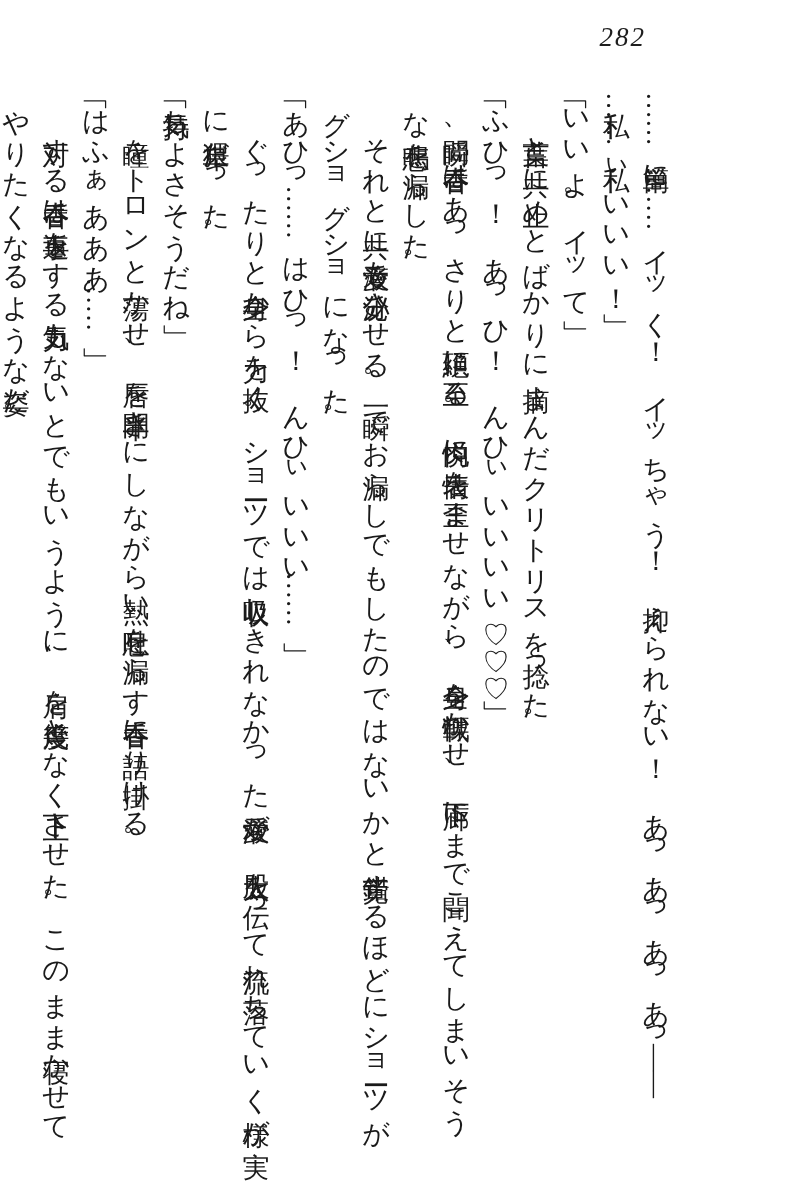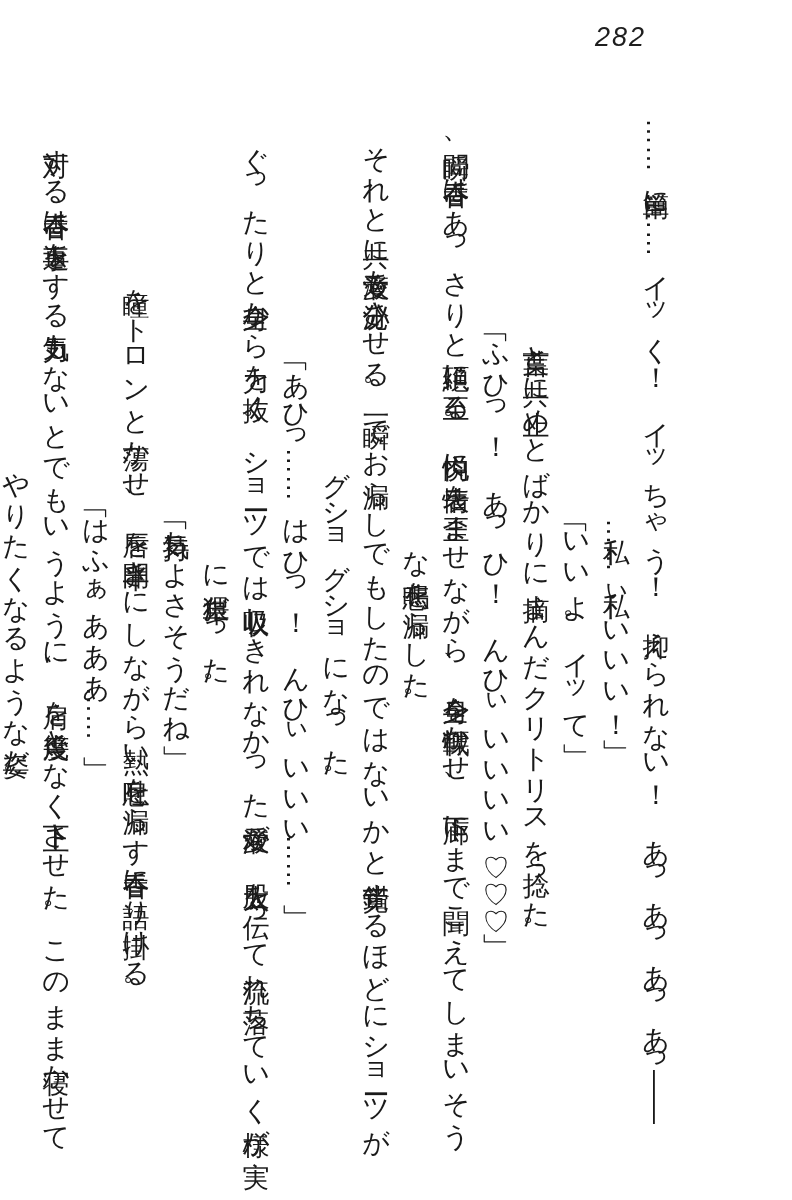--- a/index.html
+++ b/index.html
@@ -6,22 +6,21 @@
     margin: 0;
     padding: 0;
     background: #ffffff;
   }
   .page {
     position: relative;
     width: 732px;
     height: 1200px;
     background: #ffffff;
     overflow: hidden;
-    font-family: Liberation Sans, sans-serif;
-    text-align: center;
+    font-family: Liberation Serif, serif;
   }
   .page-number {
     position: absolute;
     top: 22px;
     right: 86px;
     font-size: 27px;
     font-style: italic;
     letter-spacing: 2px;
     color: #1e1e1e;
   }

